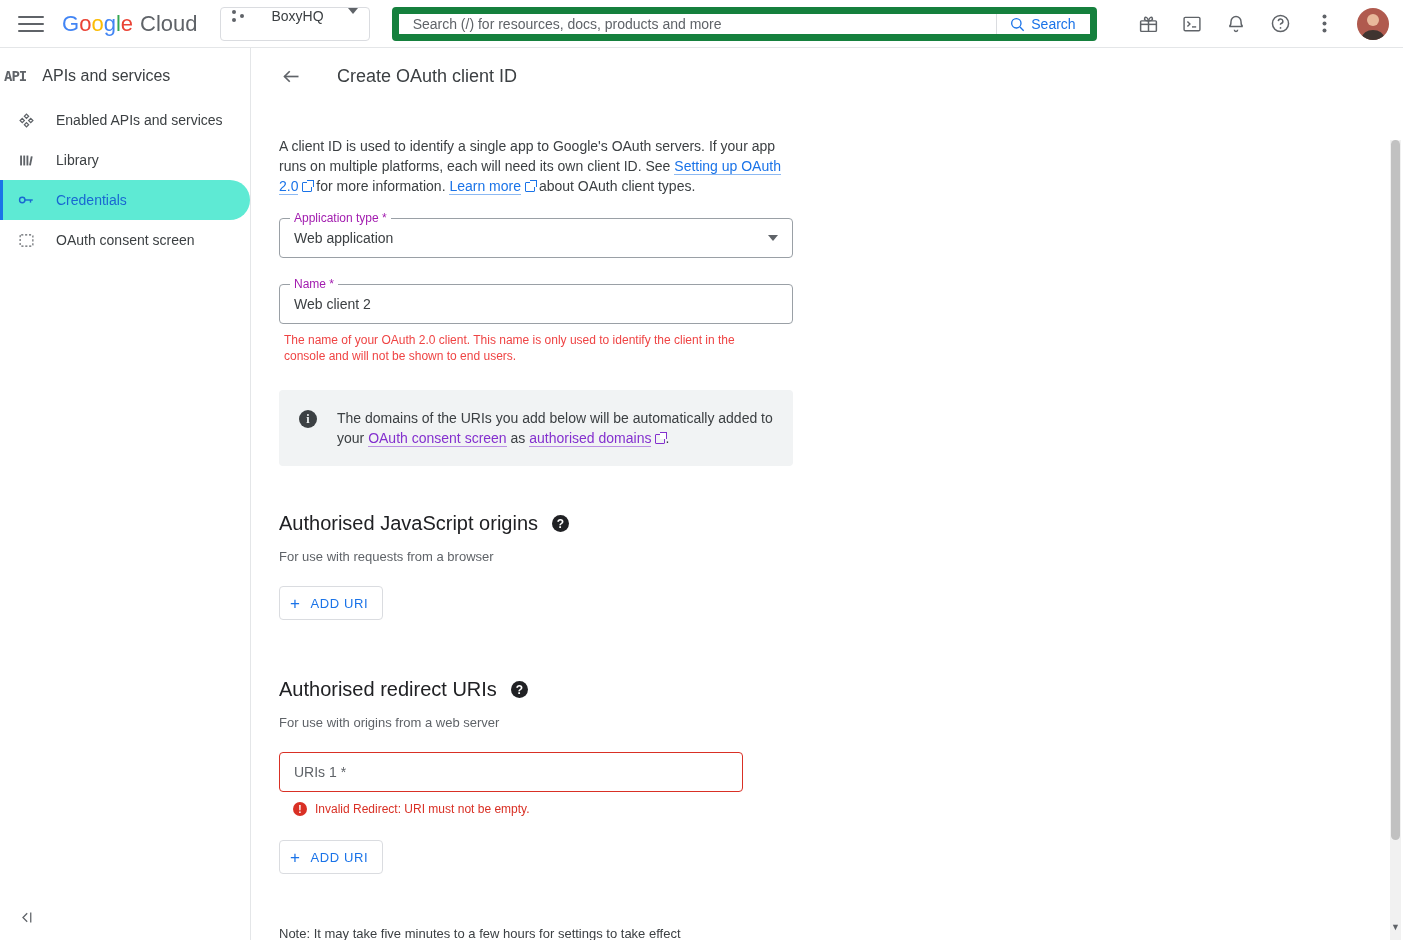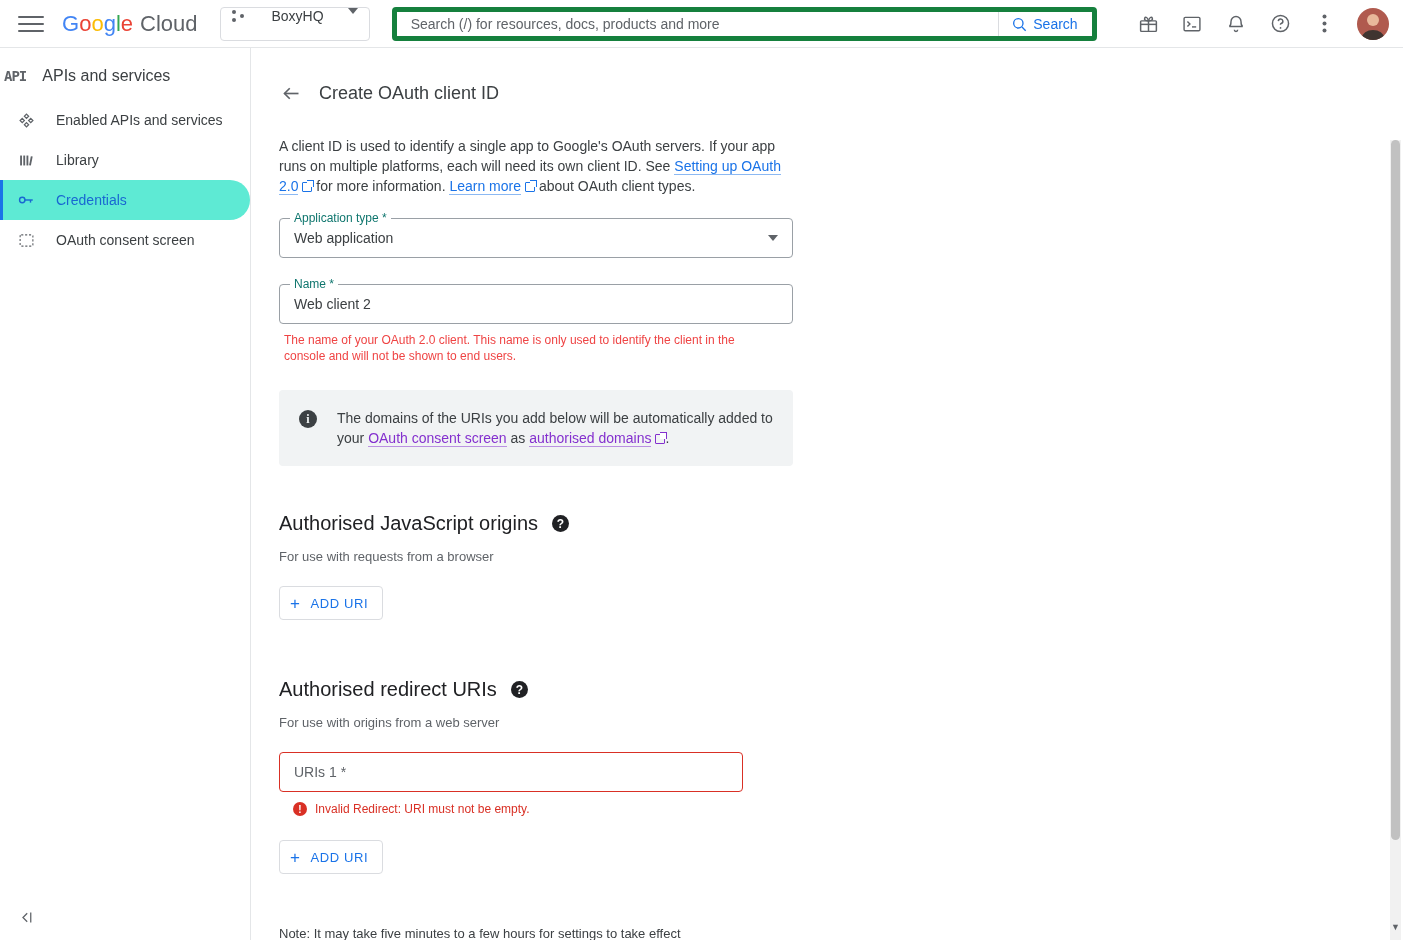--- a/index.html
+++ b/index.html
@@ -58,21 +58,21 @@
   .dots-icon i { position: absolute; width: 4px; height: 4px; border-radius: 50%; background: #5f6368; }
   .dots-icon i:nth-child(1) { left: 0; top: 2px; }
   .dots-icon i:nth-child(2) { left: 0; top: 10px; }
   .dots-icon i:nth-child(3) { left: 8px; top: 6px; }
   .caret { width: 0; height: 0; border-left: 5px solid transparent; border-right: 5px solid transparent; border-top: 6px solid #5f6368; }
 
   .searchwrap {
     flex: 1;
     max-width: 705px;
     height: 34px;
-    border: 5px solid #15803d;
+    border: 7px solid #15803d;
     border-radius: 4px;
     display: flex;
     align-items: flex-end;
     overflow: hidden;
     background: #000000;
   }
   .searchwrap input {
     flex: 1;
     border: none;
     outline: none;
@@ -157,21 +157,21 @@
 
   .collapse-btn {
     position: absolute; left: 18px; bottom: 14px;
     color: #5f6368; cursor: pointer; font-size: 16px;
     display: flex; align-items: center; gap: 2px;
   }
 
   
   .content { flex: 1; position: relative; overflow: hidden; background: #fff; }
   .page-head {
-    display: flex; align-items: flex-end; gap: 17px;
+    display: flex; align-items: center; gap: 35px;
     height: 56px;
     padding: 0 30px;
   }
   .back-arrow { color: #5f6368; cursor: pointer; font-size: 20px; line-height: 1; display: flex; align-items: center; }
   .page-title { font-size: 18px; color: #3c4043; }
 
   .scrollarea { position: absolute; top: 56px; left: 0; right: 0; bottom: 0; padding: 0 0 0 0; }
   .inner { padding: 32px 28px 0 28px; max-width: 820px; }
 
   .intro { font-size: 14px; line-height: 20px; color: #3c4043; max-width: 514px; margin: 0 0 22px 0; }
@@ -188,21 +188,21 @@
     display: flex; align-items: center;
     padding: 0 14px;
     margin-bottom: 6px;
     background: #fff;
     cursor: pointer;
   }
   .field .value { font-size: 14px; color: #3c4043; }
   .field .flabel {
     position: absolute; top: -8px; left: 10px;
     background: #fff; padding: 0 4px;
-    font-size: 12px; color: #0f766e;
+    font-size: 12px; color: #a21caf;
   }
   .field .dropdown-caret {
     margin-left: auto;
     width: 0; height: 0;
     border-left: 5px solid transparent; border-right: 5px solid transparent;
     border-top: 6px solid #5f6368;
   }
   .field-spacer { height: 20px; }
   .helper { font-size: 12px; line-height: 16px; color: #ef4444; max-width: 470px; margin: 8px 0 0 5px; }
 

